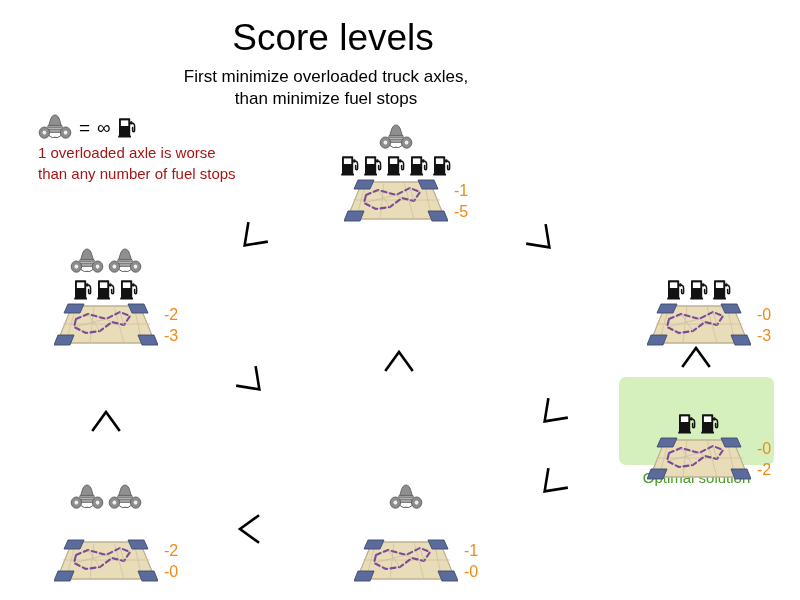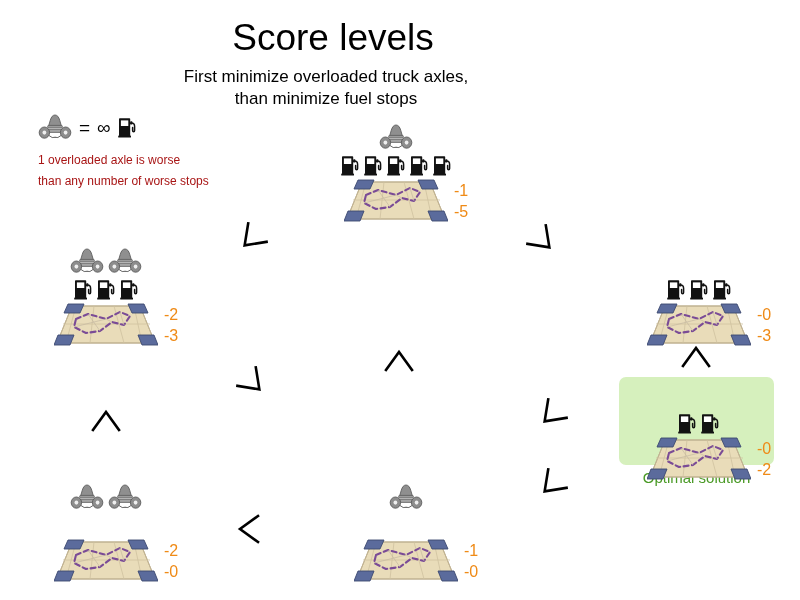--- a/index.html
+++ b/index.html
@@ -54,23 +54,22 @@
   }
   .legend-eq {
     font-size: 19px;
     line-height: 19px;
   }
   .legend-inf {
     font-size: 19px;
     line-height: 19px;
   }
   .legend-note {
-    margin-top: 8px;
     color: #a81515;
-    font-size: 12px;
+    font-size: 15px;
     line-height: 21px;
   }
 
   
   .axle-icon { display:inline-block; width: 34px; height: 26px; vertical-align: middle; }
   .pump-icon { display:inline-block; width: 19px; height: 22px; vertical-align: middle; }
   .map-icon  { display:block; }
 
   
   .node {
@@ -202,21 +201,21 @@
     <span class="legend-eq">=</span>
     <span class="legend-inf">∞</span>
     <span class="pump-icon">
       <svg width="19" height="22">
           <use href="#sym-pump"></use>
         </svg>
     </span>
   </div>
   <div class="legend-note">
     <div>1 overloaded axle is worse</div>
-    <div>than any number of worse stops</div>
+    <div>than any number of fuel stops</div>
   </div>
 </div>
 
 <div class="optimal-box"></div>
 <div class="optimal-label">Optimal solution</div>
 
 <div class="node" style="left:340px; top:124px; width:112px;">
   <div class="icon-row">
       <span class="axle-icon"><svg width="34" height="26">
           <use href="#sym-axle"></use>

